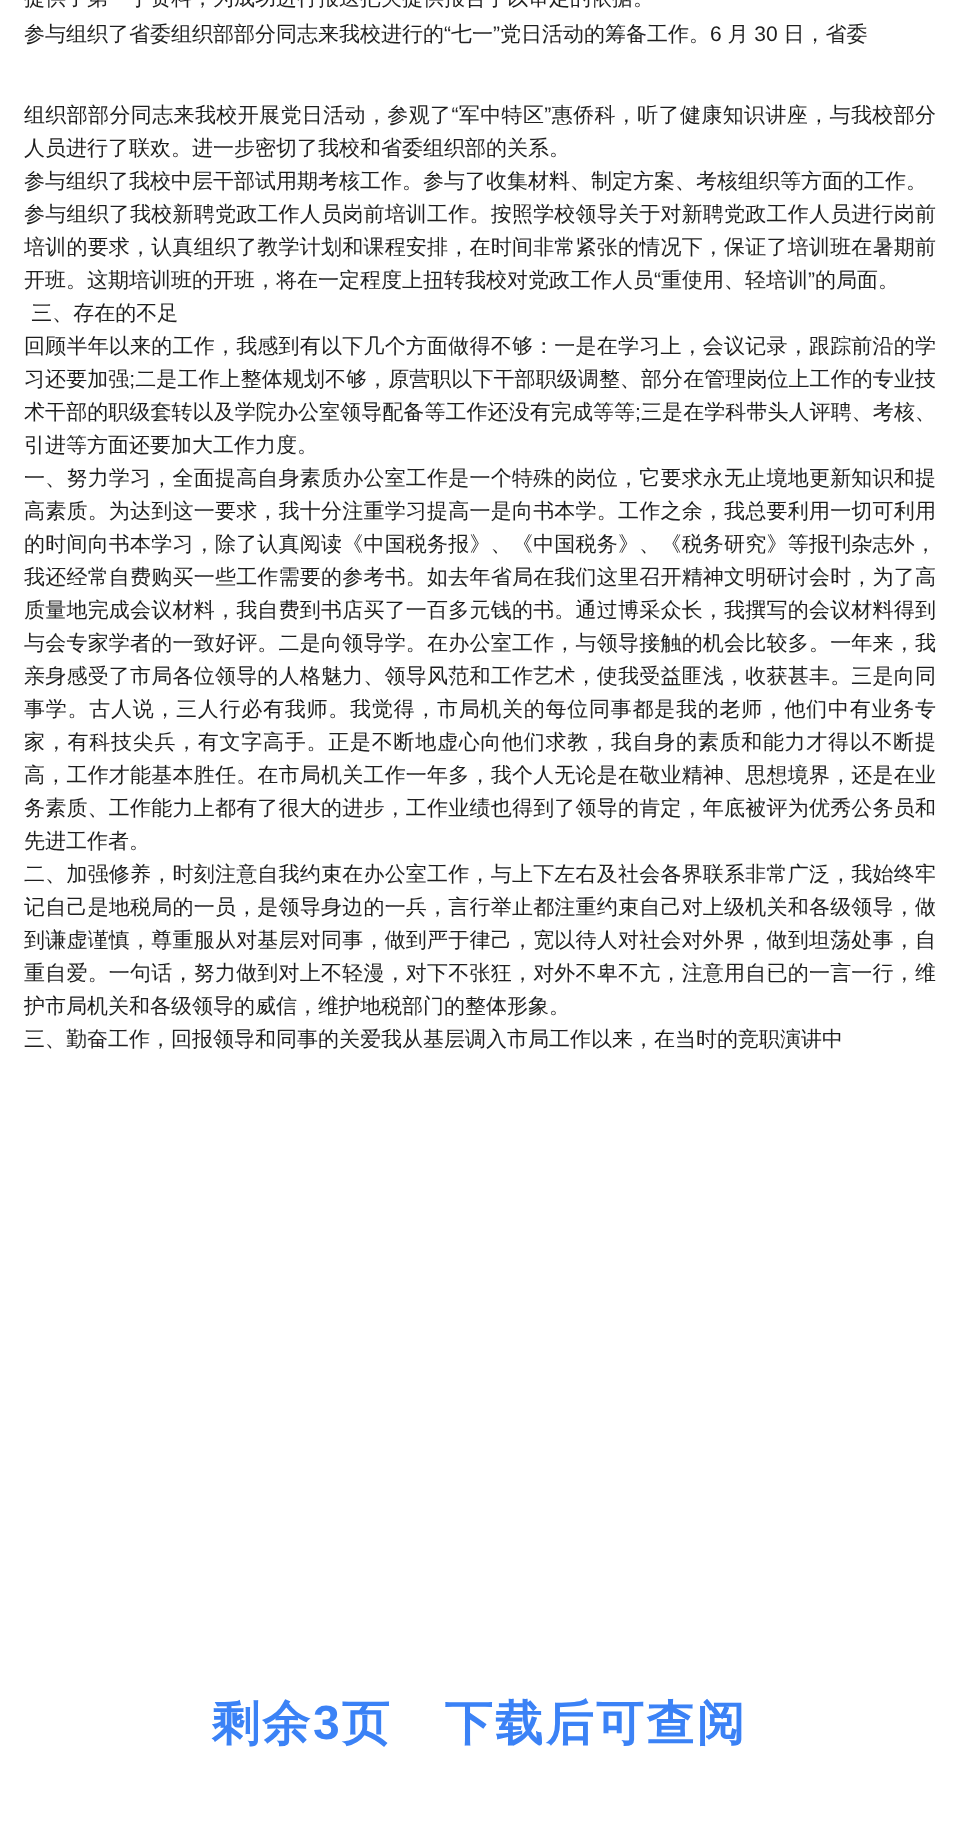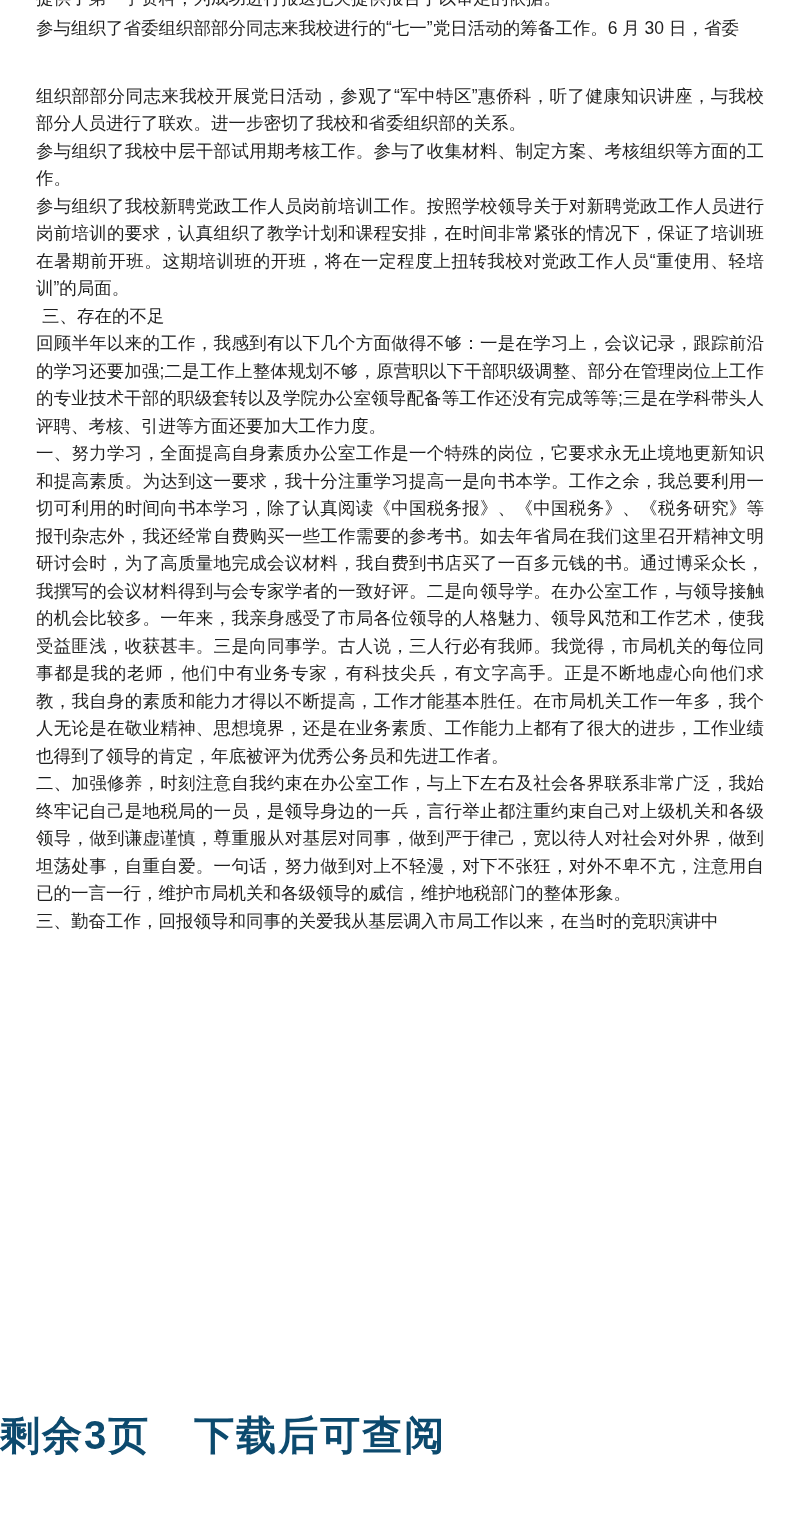--- a/index.html
+++ b/index.html
@@ -11,21 +11,21 @@
     position: relative;
     width: 800px;
     height: 1525px;
     margin: 0 auto;
     background: #ffffff;
     overflow: hidden;
     font-family: "Liberation Sans", "DejaVu Sans", sans-serif;
     color: #1f1f1f;
   }
   .content {
-    padding: 0 36px;
+    padding: 0 20px;
   }
   .para {
     font-size: 17.5px;
     line-height: 27.5px;
     text-align: justify;
     margin: 0;
     word-break: break-all;
   }
   
   .clip-wrap {
@@ -43,24 +43,24 @@
   }
   .heading {
     font-weight: normal;
     padding-left: 6px;
   }
   .footer-notice {
     position: absolute;
     left: 0;
     top: 1408px;
     width: 100%;
-    text-align: left;
+    text-align: center;
     font-size: 40px;
     font-weight: bold;
-    color: #0c4a6e;
+    color: #3b82f6;
     letter-spacing: 2px;
     white-space: nowrap;
   }
   .footer-notice .gap {
     display: inline-block;
     width: 44px;
   }
 </style>
 </head>
 <body>

